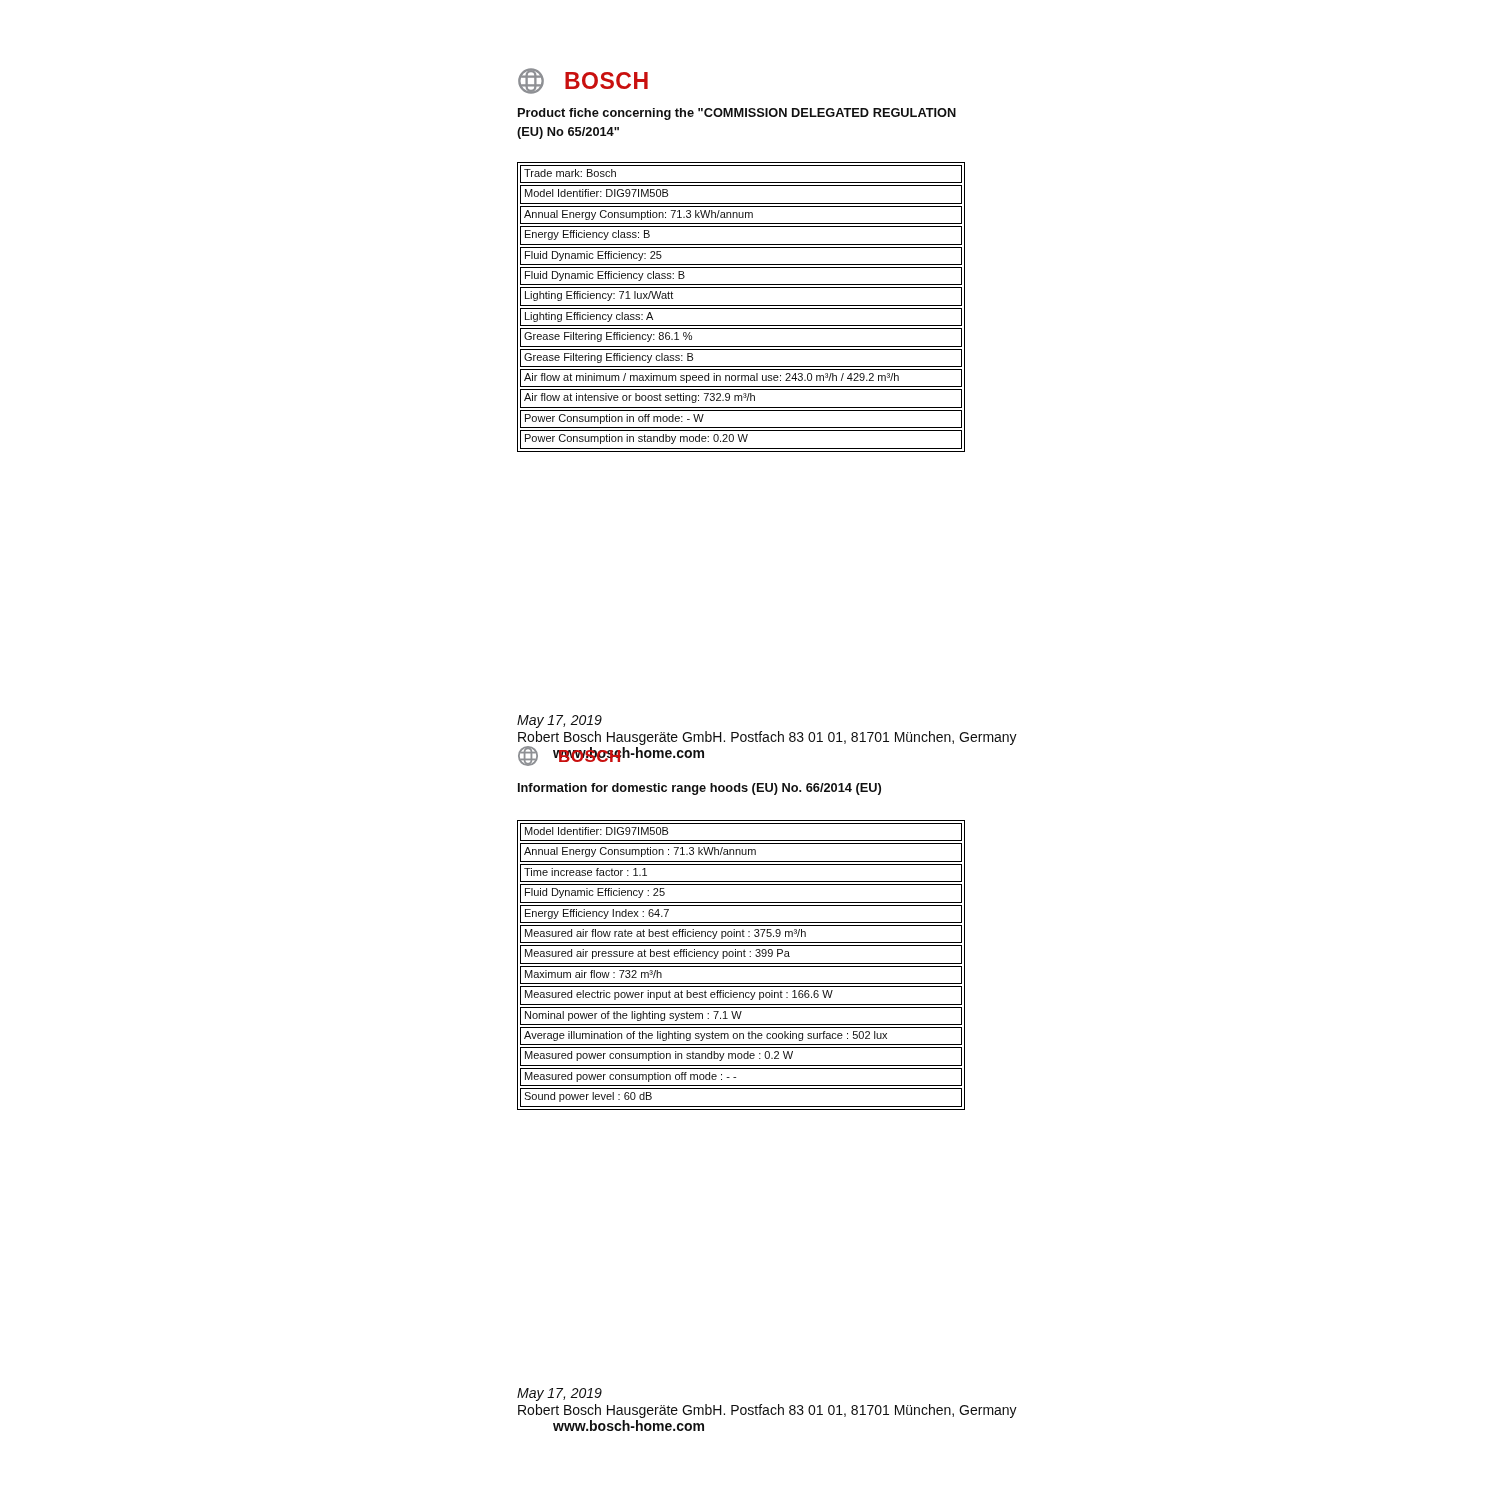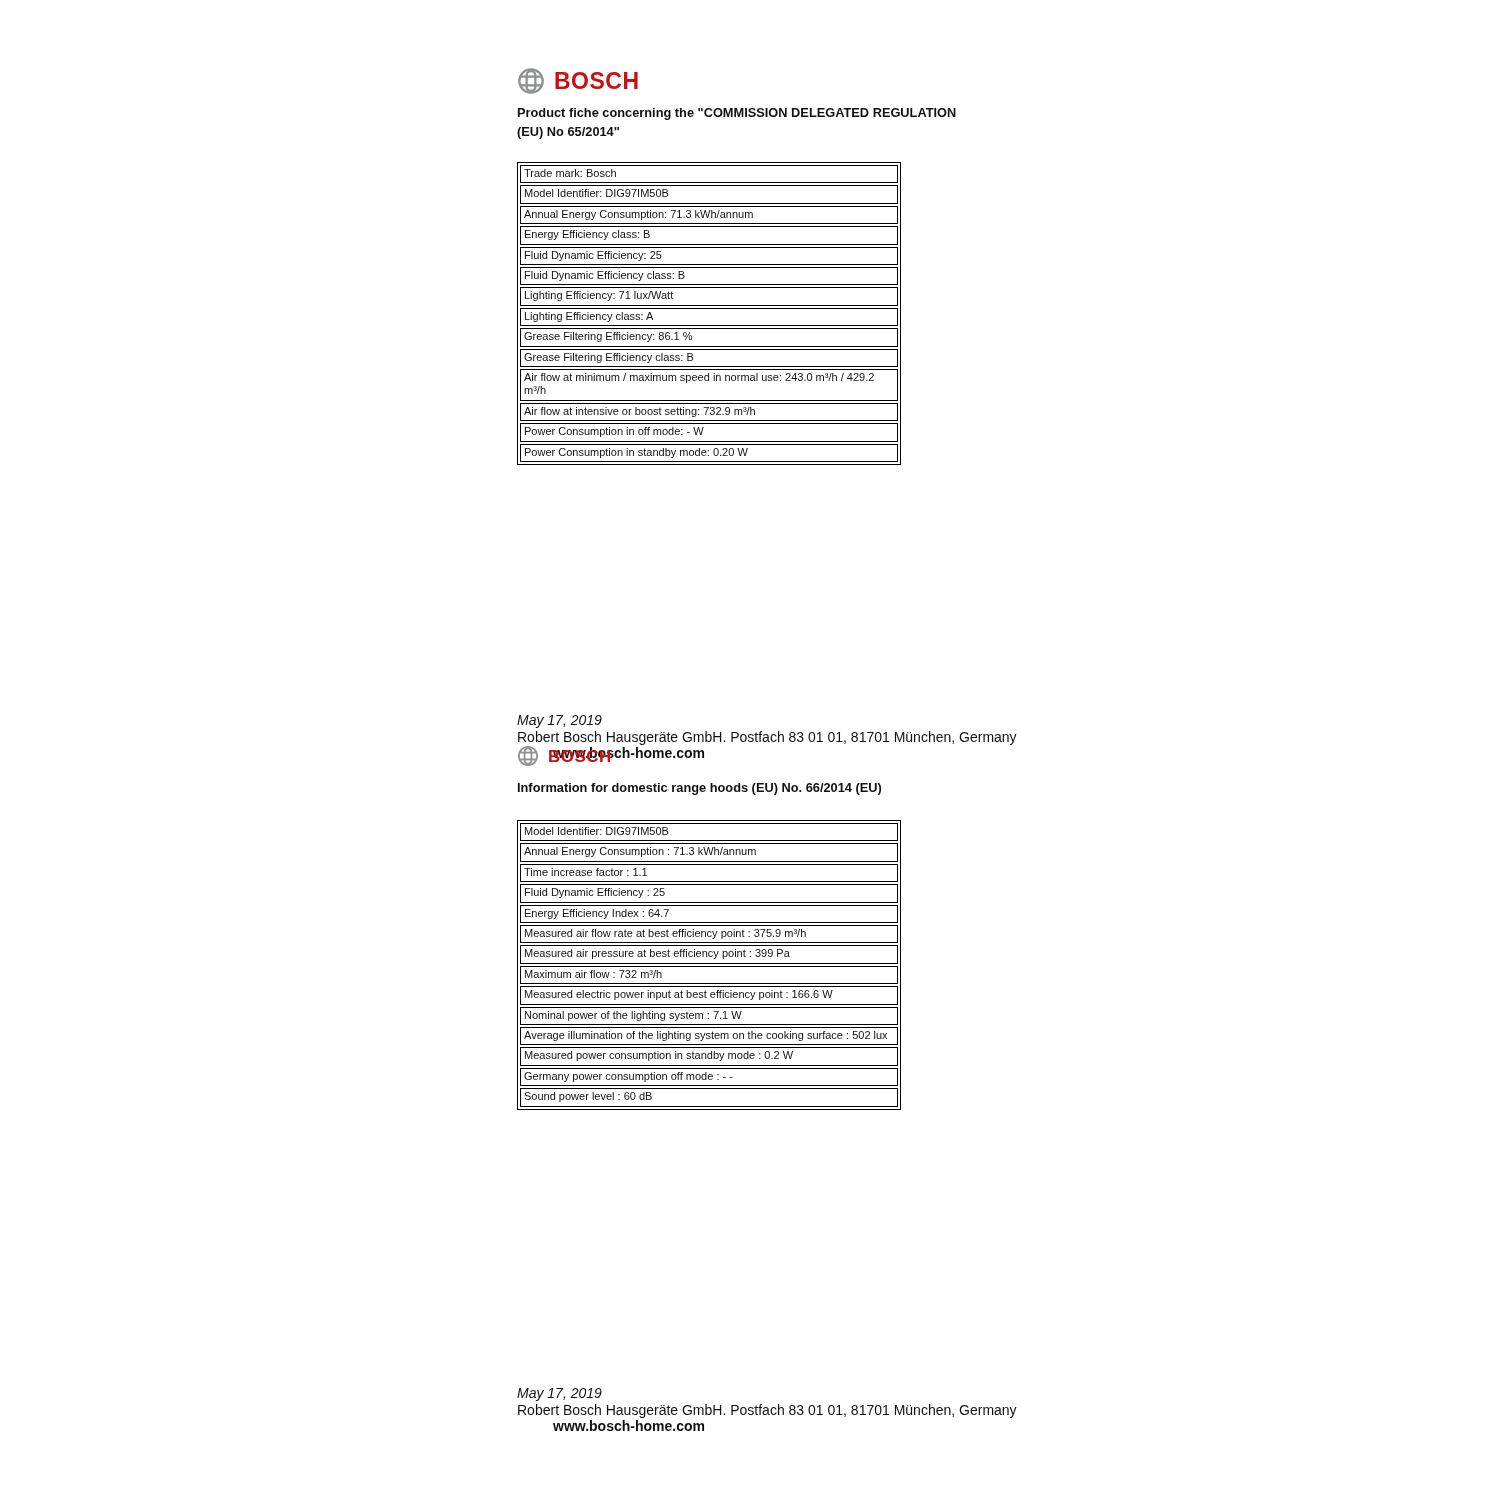--- a/index.html
+++ b/index.html
@@ -12,21 +12,21 @@
     width: 1500px;
     height: 1500px;
     background: #ffffff;
     font-family: "Liberation Sans", "DejaVu Sans", sans-serif;
     color: #111111;
     overflow: hidden;
   }
   .abs { position: absolute; left: 517px; }
 
   
-  .brand { display: flex; align-items: center; gap: 9px; }
+  .brand { display: flex; align-items: center; gap: 19px; }
   .brand-icon svg { display: block; }
   .brand-word {
     font-weight: bold;
     color: #c9100f;
     letter-spacing: 0.5px;
     line-height: 1;
   }
   .brand-lg .brand-word { font-size: 23px; }
   .brand-sm .brand-word { font-size: 17px; }
 
@@ -38,21 +38,21 @@
     margin: 0;
     width: 448px;
     color: #111111;
   }
 
   
   .fiche-table {
     border-collapse: separate;
     border-spacing: 2px;
     border: 1px solid #000;
-    width: 384px;
+    width: 448px;
     background: #fff;
   }
   .fiche-table td {
     border: 1px solid #000;
     padding: 1px 3px 2px 3px;
     font-size: 11px;
     line-height: 1.22;
     vertical-align: top;
   }
 
@@ -208,21 +208,21 @@
 
         <tr>
           <td>Average illumination of the lighting system on the cooking surface : 502 lux</td>
         </tr>
 
         <tr>
           <td>Measured power consumption in standby mode : 0.2 W</td>
         </tr>
 
         <tr>
-          <td>Germany power consumption off mode : - -</td>
+          <td>Measured power consumption off mode : - -</td>
         </tr>
 
         <tr>
           <td>Sound power level : 60 dB</td>
         </tr>
 
       </tbody>
   </table>
 
   <div class="abs doc-footer" style="top:1385px;">

